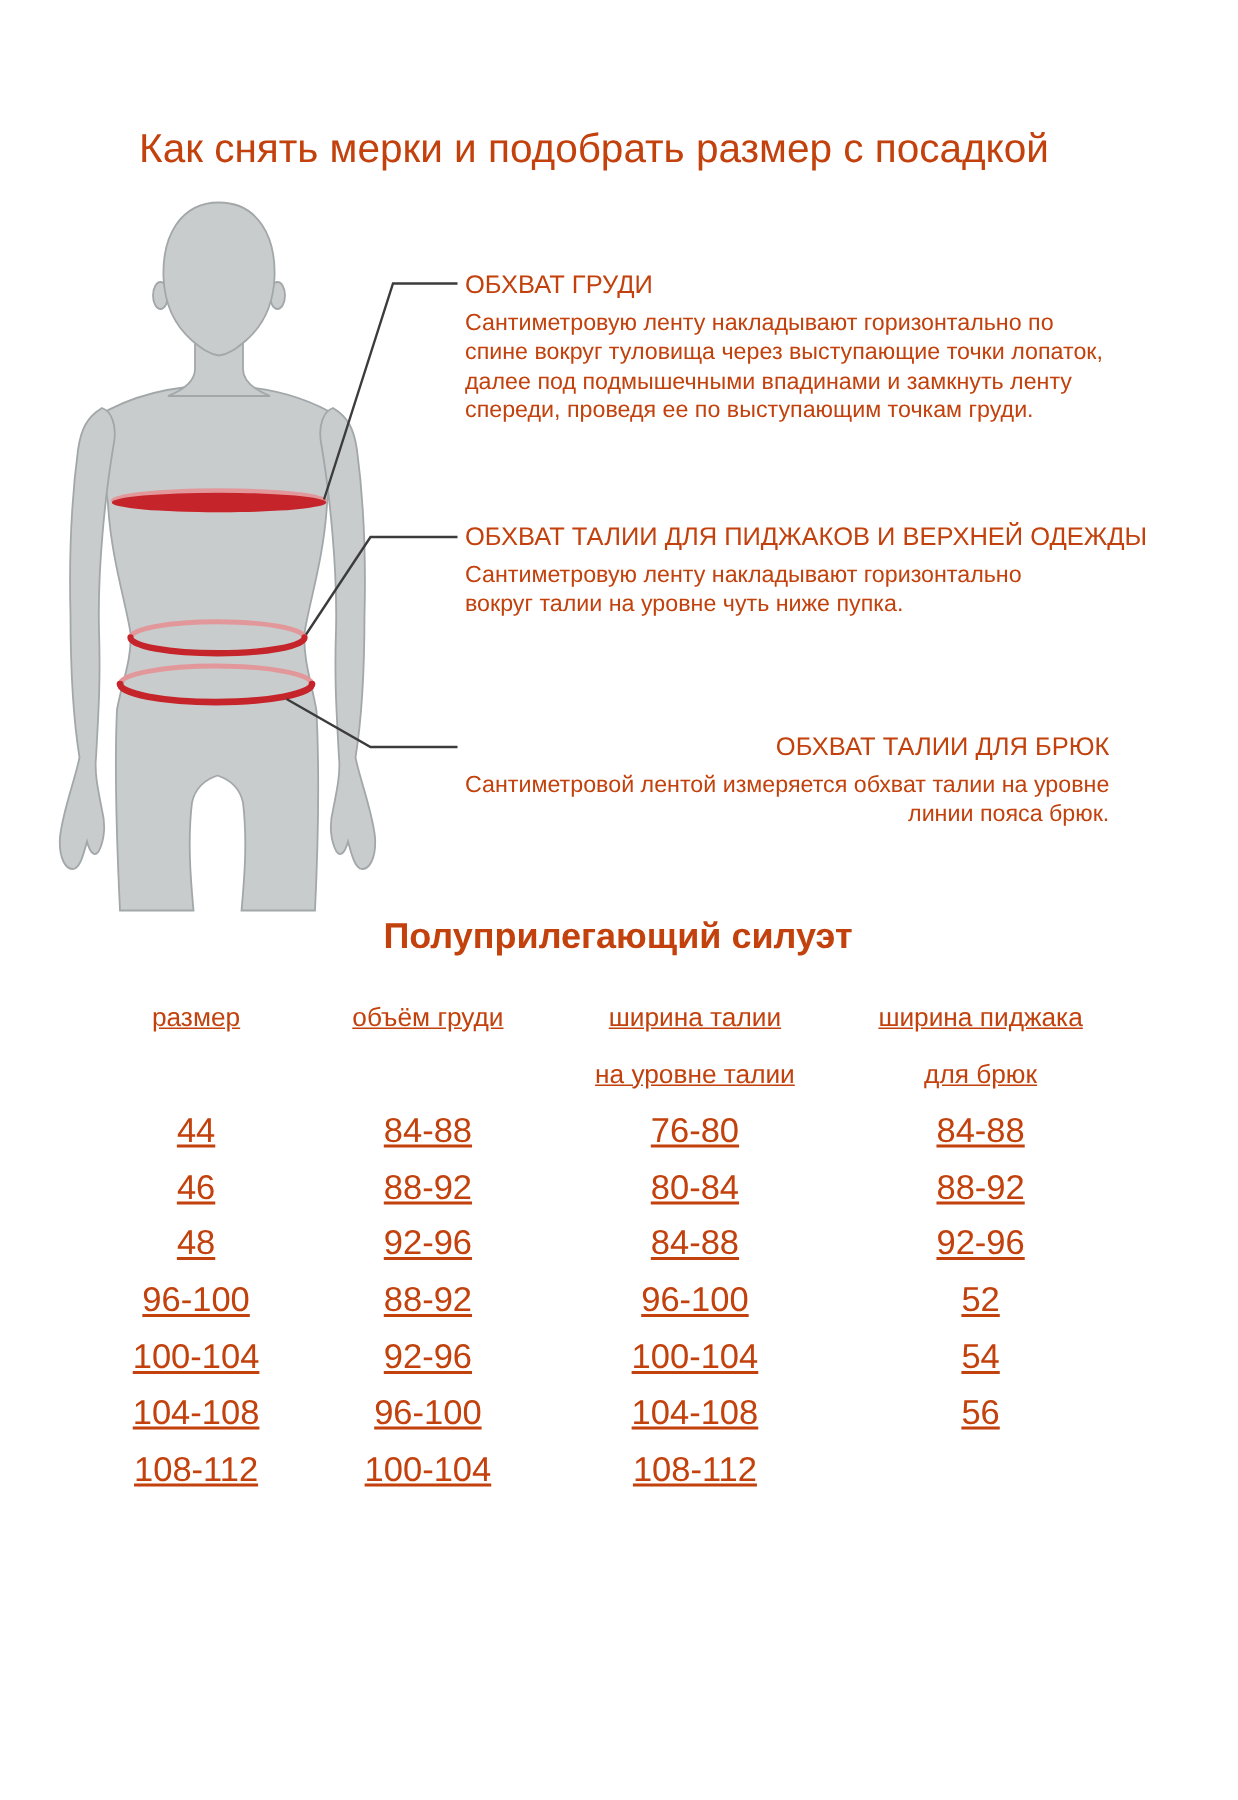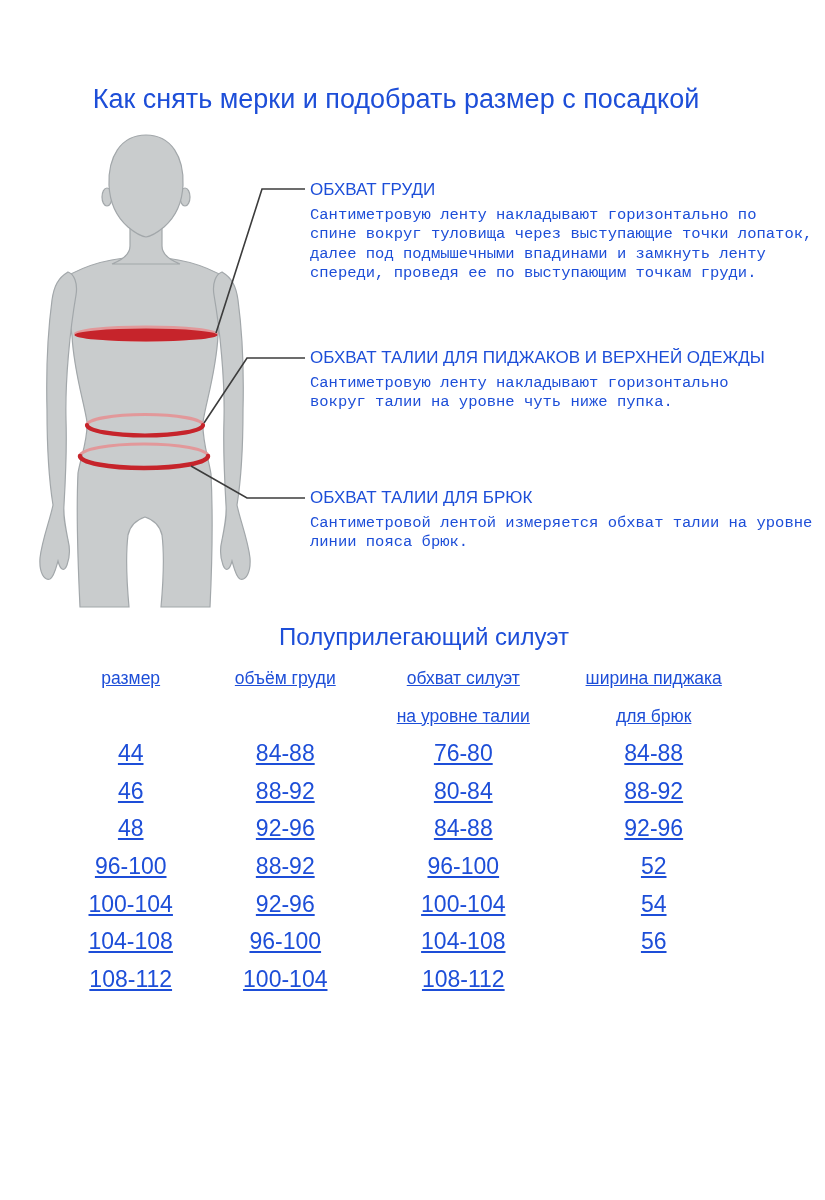--- a/index.html
+++ b/index.html
@@ -1,35 +1,35 @@
 <!DOCTYPE html>
 <html><head>
 <meta charset="utf-8">
 <style>
   html,body{margin:0;padding:0;background:#fff;}
   .page{
     position:relative;width:825px;height:1200px;background:#ffffff;
-    font-family:"Liberation Sans","DejaVu Sans",sans-serif;color:#1d4ed8;overflow:hidden;
+    font-family:"Liberation Sans","DejaVu Sans",sans-serif;color:#c2410c;overflow:hidden;
   }
   .page-title{
     position:absolute;left:16px;top:84px;width:760px;margin:0;
     font-size:27px;line-height:30px;font-weight:400;text-align:center;white-space:nowrap;
   }
   .figure-wrap{position:absolute;left:20px;top:120px;width:290px;height:500px;}
   .figure-wrap svg{display:block;width:290px;height:500px;}
   .part{stroke:#a2a7aa;stroke-width:1.2;}
   .ann{position:absolute;}
   .ann-heading{margin:0 0 6px 0;font-size:17px;line-height:21px;font-weight:400;white-space:nowrap;}
-  .ann-line{font-size:15.5px;line-height:19.3px;white-space:nowrap;font-family:Liberation Mono, monospace;}
+  .ann-line{font-size:15.5px;line-height:19.3px;white-space:nowrap;}
   .ann1{left:310px;top:179px;}
   .ann2{left:310px;top:347px;}
-  .ann3{left:310px;top:487px;}
+  .ann3{left:310px;top:487px;text-align:right;}
   .table-title{
-    position:absolute;left:16px;top:612px;width:792px;margin:12px;
-    font-size:24px;line-height:26px;font-weight:400;text-align:center;white-space:nowrap;
+    position:absolute;left:16px;top:612px;width:792px;margin:0;
+    font-size:24px;line-height:26px;font-weight:700;text-align:center;white-space:nowrap;
   }
   .size-table{
     position:absolute;left:70px;top:660px;width:690px;
     display:grid;grid-template-columns:17.6% 27.2% 24.4% 30.8%;grid-auto-rows:37.6px;text-decoration:underline;
   }
   .size-table .cell{
     text-align:center;line-height:37.6px;font-size:23px;white-space:nowrap;
   }
   .size-table .hcell{font-size:17.5px;}
 </style>
@@ -136,21 +136,21 @@
     <div class="ann-line">Сантиметровой лентой измеряется обхват талии на уровне</div>
     <div class="ann-line">линии пояса брюк.</div>
   </section>
 
   <h3 class="table-title">Полуприлегающий силуэт</h3>
 
   <div class="size-table">
 
     <div class="cell hcell">размер</div>
     <div class="cell hcell">объём груди</div>
-    <div class="cell hcell">обхват силуэт</div>
+    <div class="cell hcell">ширина талии</div>
     <div class="cell hcell">ширина пиджака</div>
 
     <div class="cell hcell"></div>
     <div class="cell hcell"></div>
     <div class="cell hcell">на уровне талии</div>
     <div class="cell hcell">для брюк</div>
 
     <div class="cell">44</div>
     <div class="cell">84-88</div>
     <div class="cell">76-80</div>

